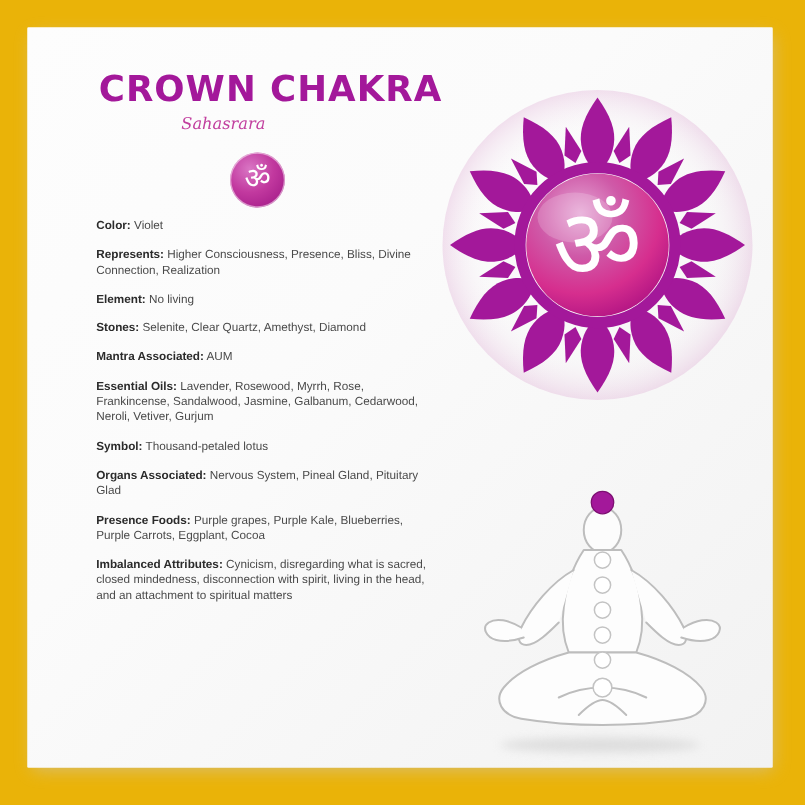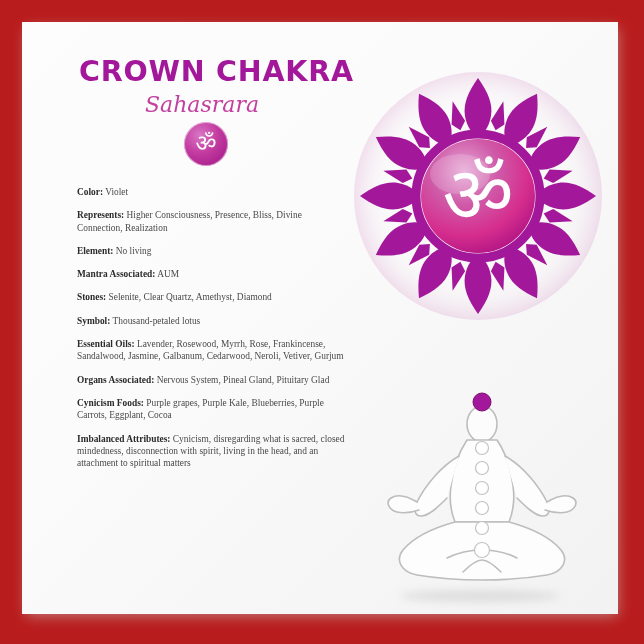--- a/index.html
+++ b/index.html
@@ -7,21 +7,21 @@
     padding: 0;
     width: 644px;
     height: 644px;
     background: #ffffff;
     font-family: "Liberation Sans", sans-serif;
   }
   #canvas {
     position: relative;
     width: 644px;
     height: 644px;
-    background: #b91c1c;
+    background: #eab308;
     overflow: hidden;
   }
   
   .card-shadow {
     position: absolute;
     left: 26px;
     top: 28px;
     width: 592px;
     height: 588px;
     background: #c9c9c9;
@@ -52,21 +52,21 @@
     font-size: 28.5px;
     font-weight: bold;
     letter-spacing: 0.8px;
     color: #a3189a;
     font-family: "DejaVu Sans", sans-serif;
   }
   .subtitle {
     position: absolute;
     left: 123px;
     top: 70px;
-    font-size: 22px;
+    font-size: 13px;
     color: #c2409f;
     font-family: "DejaVu Serif", serif;
     font-style: italic;
   }
   .om-badge {
     position: absolute;
     left: 162px;
     top: 100px;
     width: 44px;
     height: 44px;
@@ -82,23 +82,22 @@
     font-size: 23px;
     line-height: 23px;
     font-family: "DejaVu Sans", sans-serif;
     margin-top: -2px;
   }
 
   
   .info-list {
     position: absolute;
     left: 55px;
-    top: 164px;
+    top: 152px;
     width: 268px;
-    font-family: Liberation Serif, serif;
   }
   .info-row {
     margin-bottom: 11px;
     font-size: 9.4px;
     line-height: 12.3px;
     color: #3b3b3b;
   }
   .info-row .lbl {
     font-weight: bold;
     color: #2b2b2b;
@@ -165,46 +164,46 @@
           <span class="lbl">Represents:</span>
           <span class="val">Higher Consciousness, Presence, Bliss, Divine Connection, Realization</span>
         </div>
 
         <div class="info-row">
           <span class="lbl">Element:</span>
           <span class="val">No living</span>
         </div>
 
         <div class="info-row">
+          <span class="lbl">Stones:</span>
+          <span class="val">Selenite, Clear Quartz, Amethyst, Diamond</span>
+        </div>
+
+        <div class="info-row">
           <span class="lbl">Mantra Associated:</span>
           <span class="val">AUM</span>
         </div>
 
         <div class="info-row">
-          <span class="lbl">Stones:</span>
-          <span class="val">Selenite, Clear Quartz, Amethyst, Diamond</span>
+          <span class="lbl">Essential Oils:</span>
+          <span class="val">Lavender, Rosewood, Myrrh, Rose, Frankincense, Sandalwood, Jasmine, Galbanum, Cedarwood, Neroli, Vetiver, Gurjum</span>
         </div>
 
         <div class="info-row">
           <span class="lbl">Symbol:</span>
           <span class="val">Thousand-petaled lotus</span>
         </div>
 
         <div class="info-row">
-          <span class="lbl">Essential Oils:</span>
-          <span class="val">Lavender, Rosewood, Myrrh, Rose, Frankincense, Sandalwood, Jasmine, Galbanum, Cedarwood, Neroli, Vetiver, Gurjum</span>
-        </div>
-
-        <div class="info-row">
           <span class="lbl">Organs Associated:</span>
           <span class="val">Nervous System, Pineal Gland, Pituitary Glad</span>
         </div>
 
         <div class="info-row">
-          <span class="lbl">Cynicism Foods:</span>
+          <span class="lbl">Presence Foods:</span>
           <span class="val">Purple grapes, Purple Kale, Blueberries, Purple Carrots, Eggplant, Cocoa</span>
         </div>
 
         <div class="info-row">
           <span class="lbl">Imbalanced Attributes:</span>
           <span class="val">Cynicism, disregarding what is sacred, closed mindedness, disconnection with spirit, living in the head,  and an attachment to spiritual matters</span>
         </div>
 
 
       </div>

